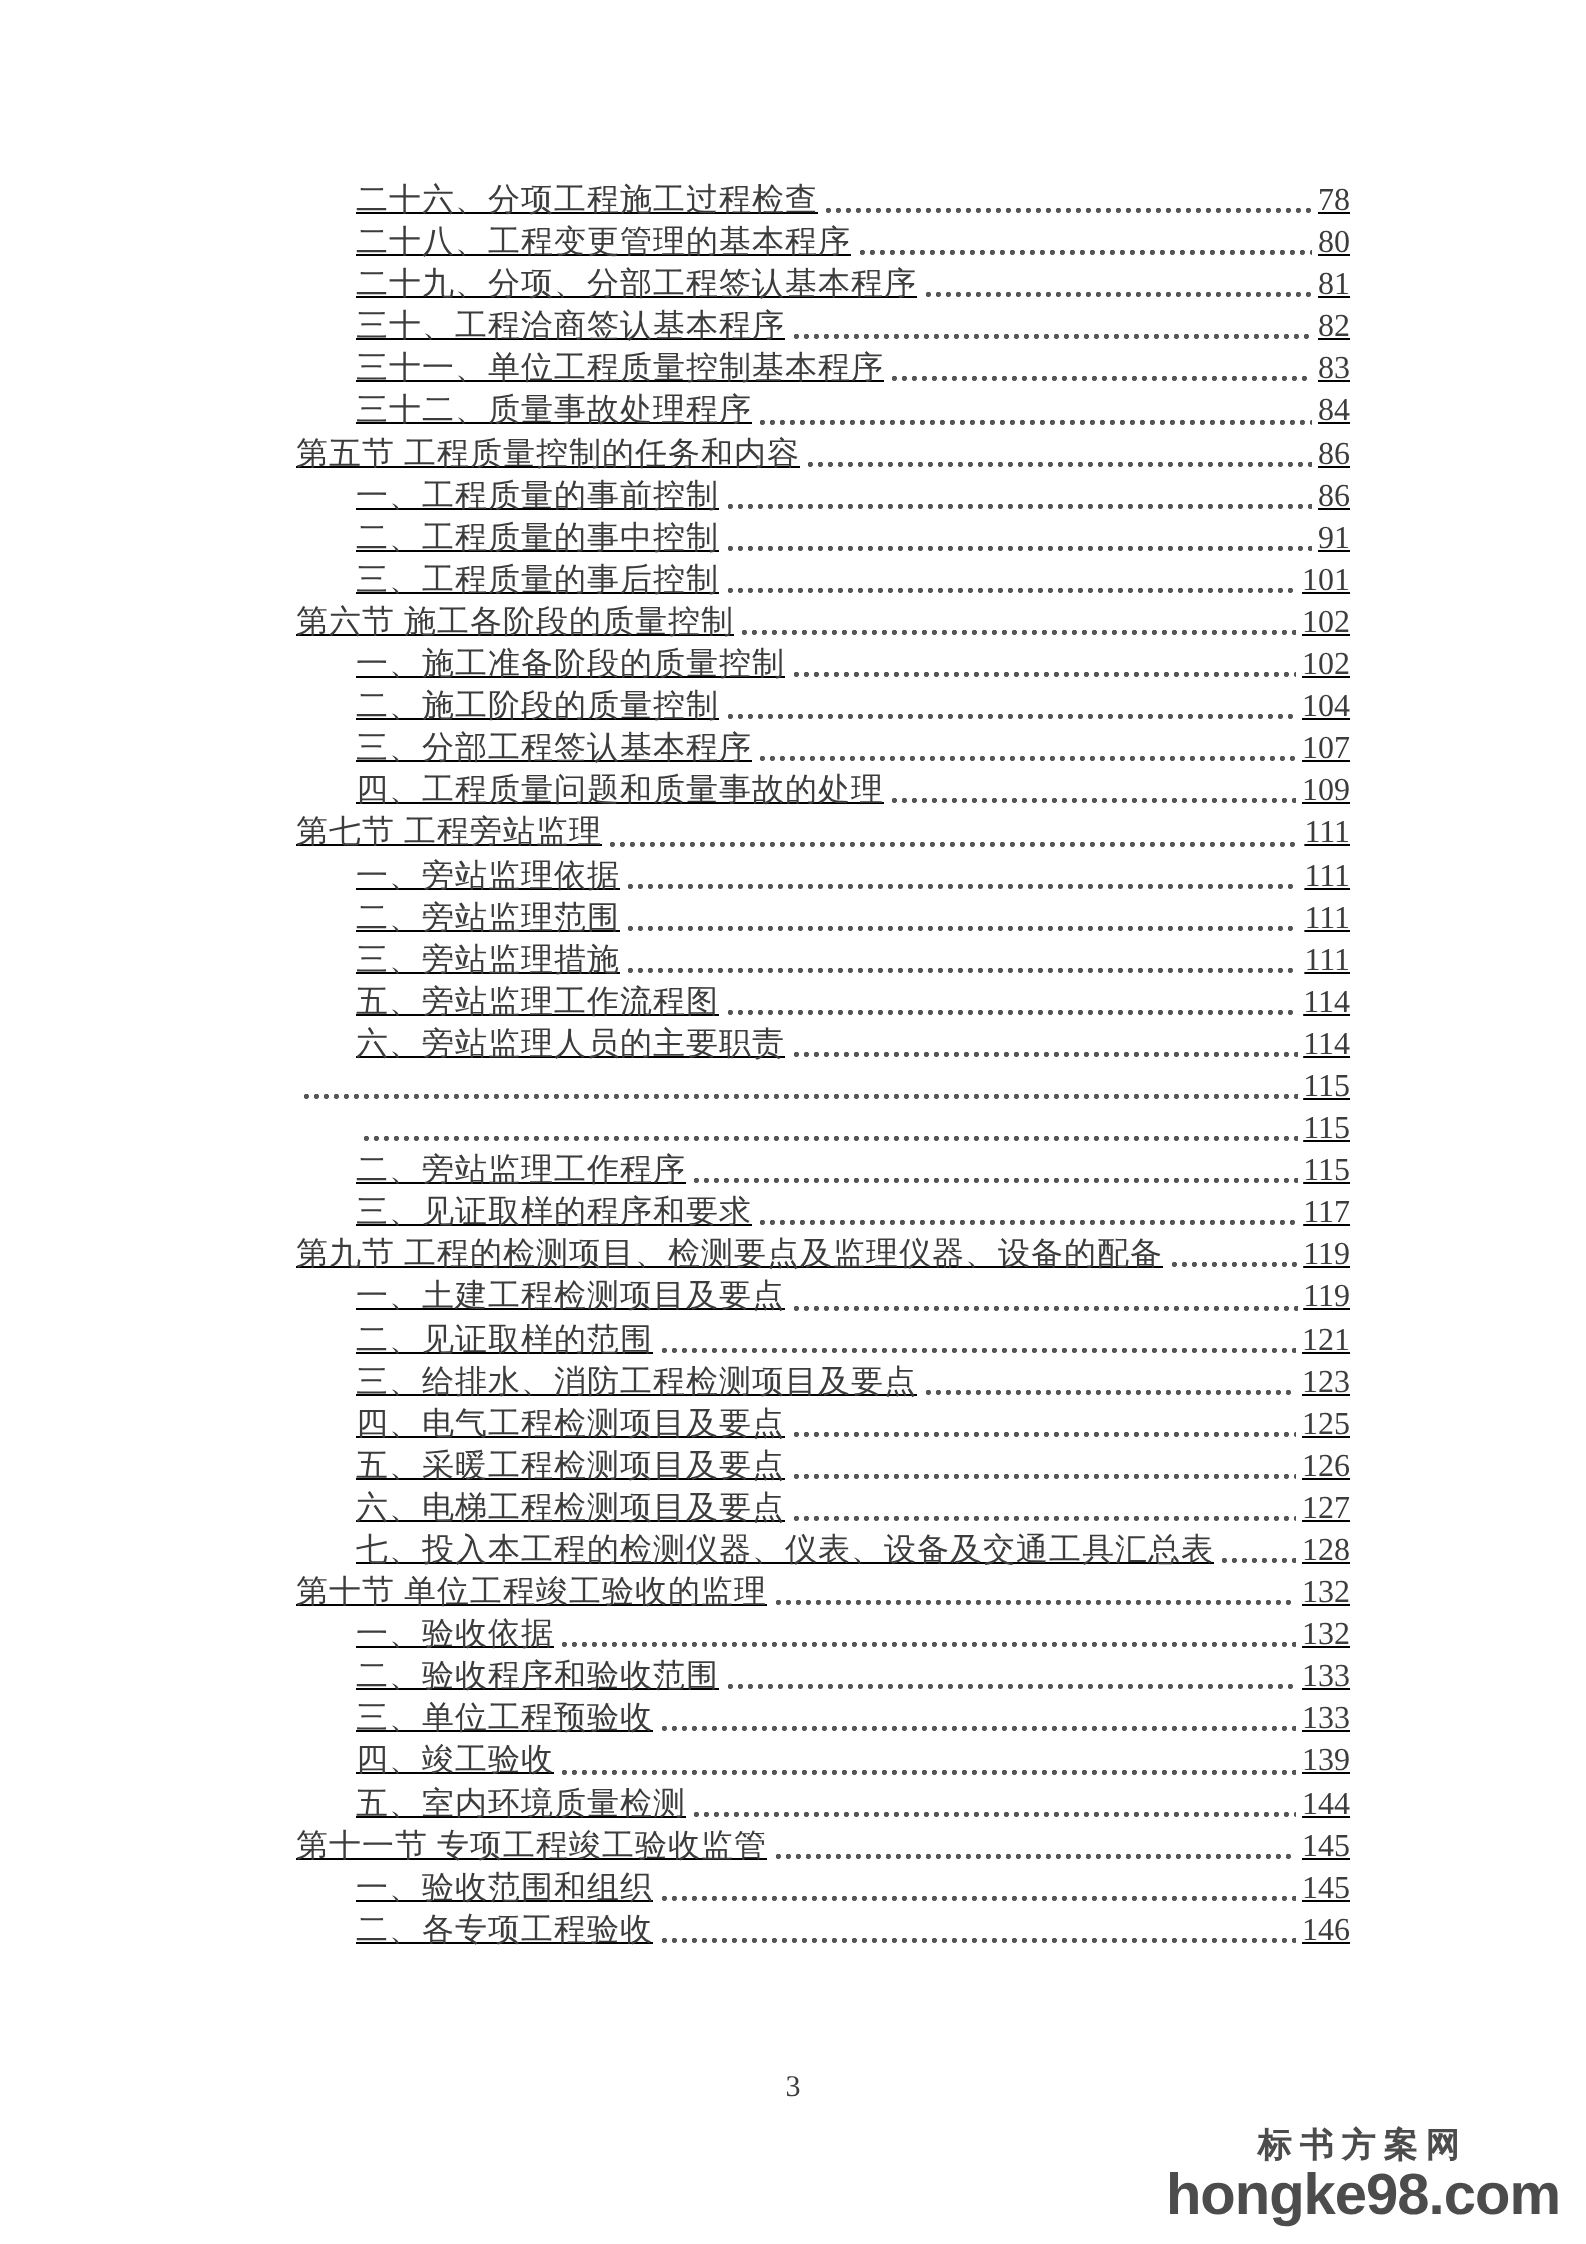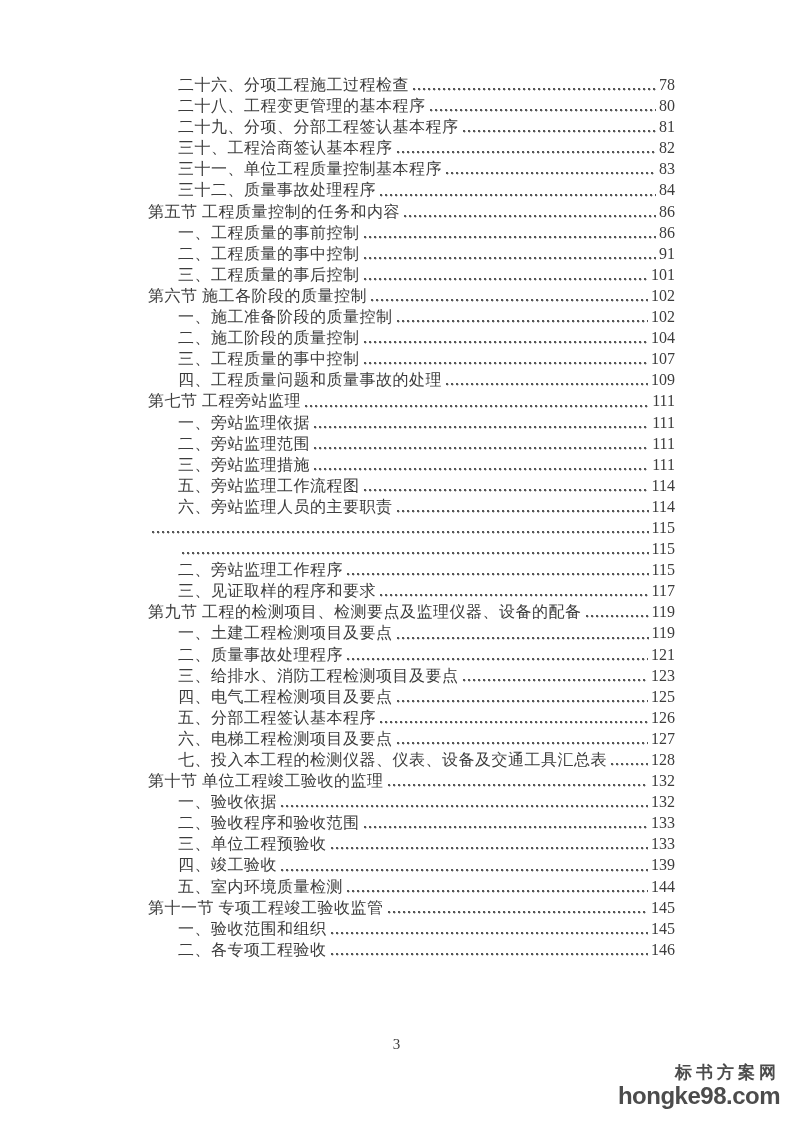--- a/index.html
+++ b/index.html
@@ -5,22 +5,23 @@
   html, body { margin:0; padding:0; }
   body {
     width:793px; height:1122px;
     background:#ffffff;
     position:relative;
     overflow:hidden;
     font-family:"Liberation Serif","DejaVu Serif",serif;
   }
   .toc {
     position:absolute;
-    left:148px; top:74px;
+    left:148px; top:90px;
     width:527px;
+    text-decoration:underline;
   }
   .toc-row {
     display:flex;
     align-items:flex-end;
     height:21.1px;
     line-height:21.1px;
     font-size:16px;
     letter-spacing:0.5px;
     color:#3c3c3c;
     white-space:nowrap;
@@ -54,24 +55,23 @@
     top:1063px; right:13px;
     text-align:center;
     color:#4c4c4c;
     font-family:"Liberation Sans","DejaVu Sans",sans-serif;
     font-weight:bold;
   }
   .watermark-brand {
     font-size:17px;
     letter-spacing:4px;
     line-height:1.2;
-    text-align:right;
   }
   .watermark-site {
-    font-size:24px;
+    font-size:29px;
     letter-spacing:-0.5px;
     line-height:1.05;
   }
 </style>
 </head>
 <body>
 
 <div class="toc">
     <div class="toc-row item">
     <span class="toc-entry-text">二十六、分项工程施工过程检查</span>
@@ -132,21 +132,21 @@
     <span class="toc-entry-text">一、施工准备阶段的质量控制</span>
     <span class="toc-leader"></span>
     <span class="toc-entry-page">102</span>
   </div>
     <div class="toc-row item">
     <span class="toc-entry-text">二、施工阶段的质量控制</span>
     <span class="toc-leader"></span>
     <span class="toc-entry-page">104</span>
   </div>
     <div class="toc-row item">
-    <span class="toc-entry-text">三、工程质量的事中控制</span>
+    <span class="toc-entry-text">三、分部工程签认基本程序</span>
     <span class="toc-leader"></span>
     <span class="toc-entry-page">107</span>
   </div>
     <div class="toc-row item">
     <span class="toc-entry-text">四、工程质量问题和质量事故的处理</span>
     <span class="toc-leader"></span>
     <span class="toc-entry-page">109</span>
   </div>
     <div class="toc-row section">
     <span class="toc-entry-text">第七节 工程旁站监理</span>
@@ -200,36 +200,36 @@
     <span class="toc-entry-text">第九节 工程的检测项目、检测要点及监理仪器、设备的配备</span>
     <span class="toc-leader"></span>
     <span class="toc-entry-page">119</span>
   </div>
     <div class="toc-row item">
     <span class="toc-entry-text">一、土建工程检测项目及要点</span>
     <span class="toc-leader"></span>
     <span class="toc-entry-page">119</span>
   </div>
     <div class="toc-row item">
-    <span class="toc-entry-text">二、质量事故处理程序</span>
+    <span class="toc-entry-text">二、见证取样的范围</span>
     <span class="toc-leader"></span>
     <span class="toc-entry-page">121</span>
   </div>
     <div class="toc-row item">
     <span class="toc-entry-text">三、给排水、消防工程检测项目及要点</span>
     <span class="toc-leader"></span>
     <span class="toc-entry-page">123</span>
   </div>
     <div class="toc-row item">
     <span class="toc-entry-text">四、电气工程检测项目及要点</span>
     <span class="toc-leader"></span>
     <span class="toc-entry-page">125</span>
   </div>
     <div class="toc-row item">
-    <span class="toc-entry-text">五、分部工程签认基本程序</span>
+    <span class="toc-entry-text">五、采暖工程检测项目及要点</span>
     <span class="toc-leader"></span>
     <span class="toc-entry-page">126</span>
   </div>
     <div class="toc-row item">
     <span class="toc-entry-text">六、电梯工程检测项目及要点</span>
     <span class="toc-leader"></span>
     <span class="toc-entry-page">127</span>
   </div>
     <div class="toc-row item">
     <span class="toc-entry-text">七、投入本工程的检测仪器、仪表、设备及交通工具汇总表</span>

